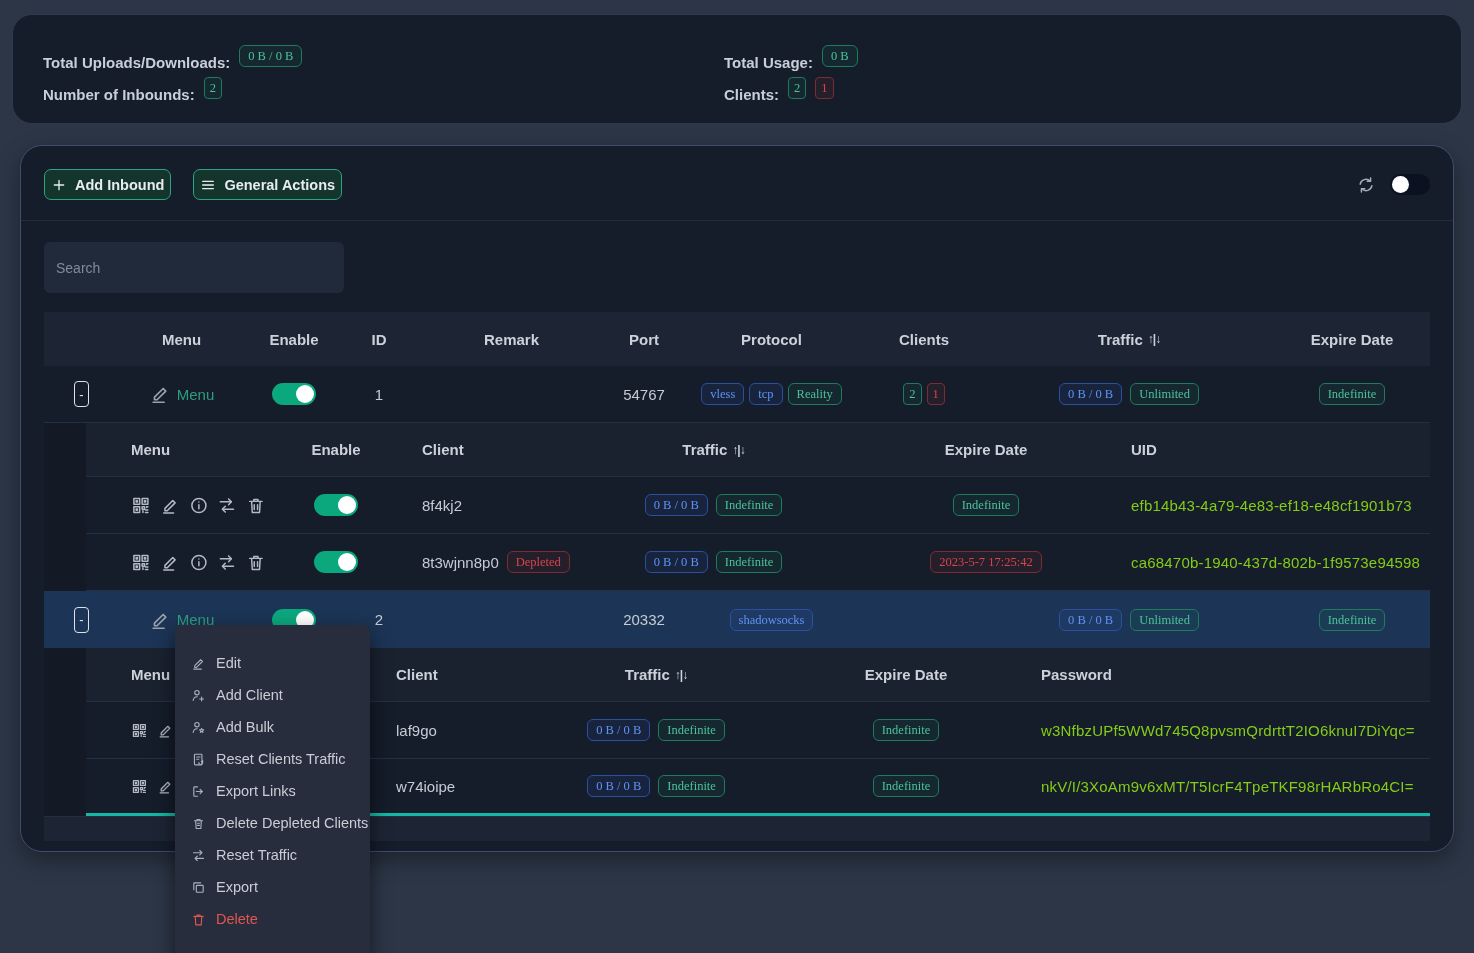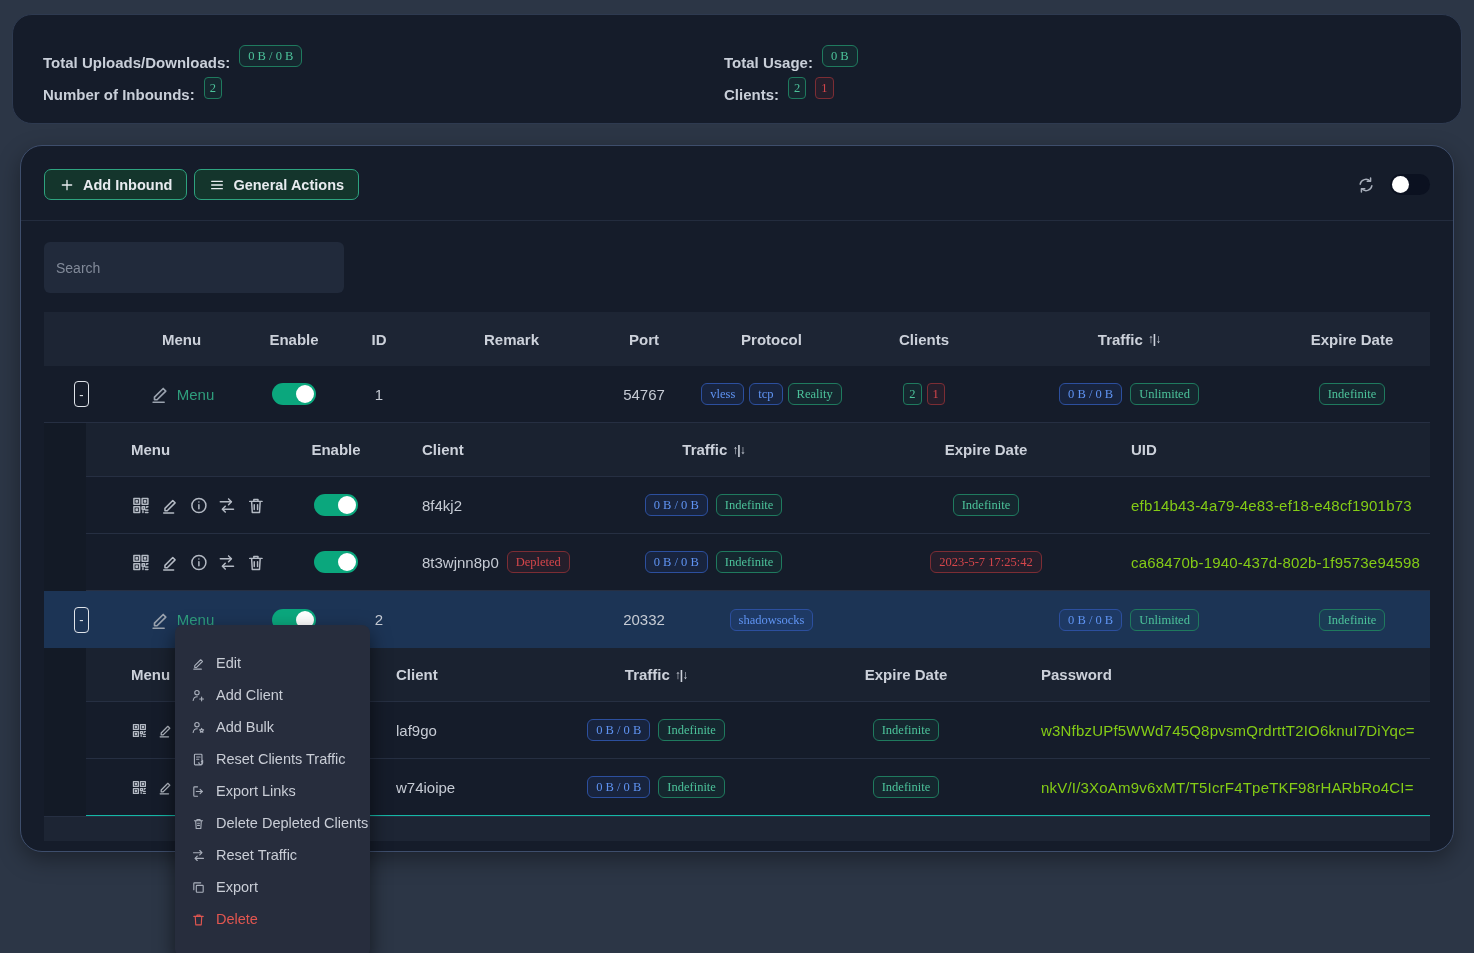--- a/index.html
+++ b/index.html
@@ -23,21 +23,21 @@
   .main-card {
     position:absolute; left:20px; top:145px; width:1434px; height:707px;
     background:#151c2a; border:1px solid #3e4e6c; border-radius:22px;
     box-shadow:0 8px 22px rgba(0,0,0,.35);
     padding:23px 23px 0 23px; overflow:hidden;
   }
   
   .toolbar { display:flex; align-items:center; }
   .btn-green {
     display:inline-flex; align-items:center; gap:8px;
-    height:31px; padding:0 14px; margin-right:7px;
+    height:31px; padding:0 6px; margin-right:22px;
     background:#14352c; border:1px solid #2ea37f; border-radius:7px;
     color:#e8ebef; font-size:14.5px; font-weight:600; cursor:pointer;
     font-family:"Liberation Sans", sans-serif;
   }
   .toolbar-right { margin-left:auto; display:flex; align-items:center; gap:14px; }
   .refresh-ic { color:#a7aeba; width:20px; height:20px; }
   .divider { margin:20px -23px 0 -23px; border-top:1px solid #232c3e; }
   .search {
     margin-top:21px; width:300px; height:51px; display:block;
     background:#212a3b; border:none; border-radius:6px;
@@ -76,21 +76,21 @@
   .menu-link { display:inline-flex; align-items:center; gap:6px; cursor:pointer; }
   .menu-link .txt { color:#2f9e7d; font-size:15px; }
   .pencil-u { color:#9aa2ae; width:22px; height:22px; }
   
   .subwrap { margin-left:42px; position:relative; }
   .subwrap::before { content:""; position:absolute; left:-42px; top:0; bottom:0; width:42px; background:#131a26; }
   .t-sub1 { display:grid; grid-template-columns:180px 140px 160px 295px 250px 1fr; align-items:center; }
   .t-sub2 { display:grid; grid-template-columns:165px 120px 150px 270px 230px 1fr; align-items:center; }
   .t-subhead { height:54px; background:#1a2230; font-weight:700; font-size:15px; color:#ccd1da; border-bottom:1px solid #262f42; }
   .sub-row { height:57px; border-bottom:1px solid #262f42; font-size:15px; color:#c6cbd4; }
-  .sub-row.last { border-bottom:1px solid #14b8a6; }
+  .sub-row.last { border-bottom:3px solid #14b8a6; }
   .pl45 { padding-left:45px; justify-content:flex-start; }
   .pl16 { padding-left:16px; justify-content:flex-start; }
   .pl25 { padding-left:25px; justify-content:flex-start; }
   .pl20 { padding-left:20px; justify-content:flex-start; }
   .icon-row { display:flex; align-items:center; gap:9px; color:#b4bac4; }
   .icon-row .svgi { width:23px; height:23px; cursor:pointer; }
   .mono-id { font-size:15px; color:#84cc16; letter-spacing:.2px; }
   .t-footer { height:25px; background:#1d2534; border-top:1px solid #262f42; }
   
   .ctx-menu {

